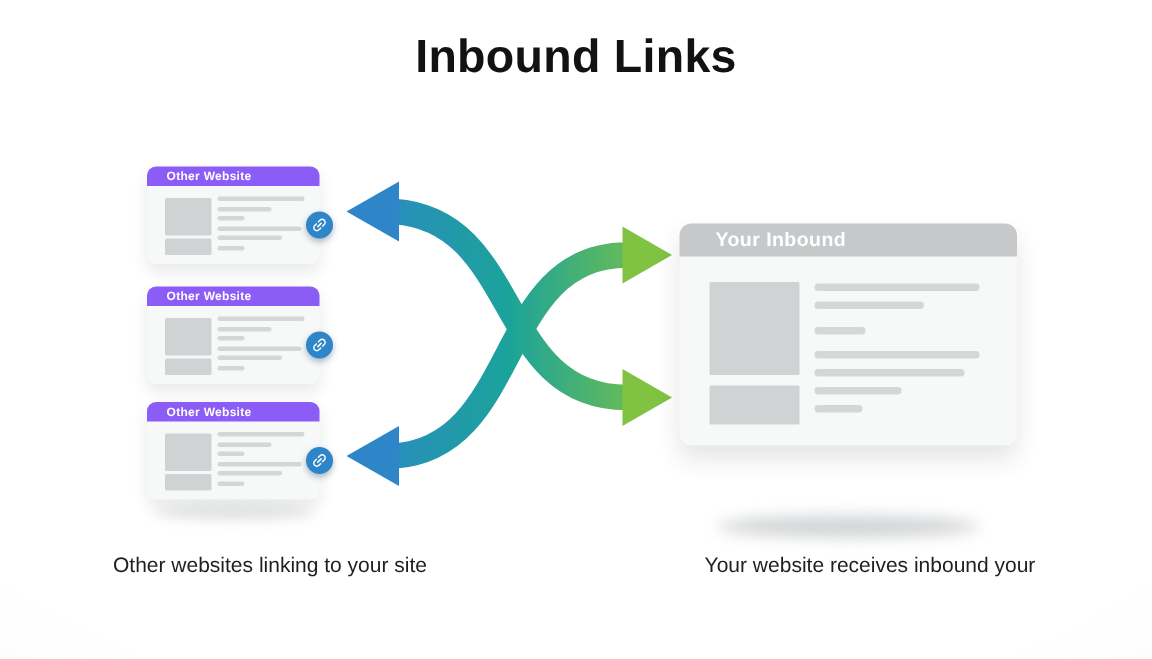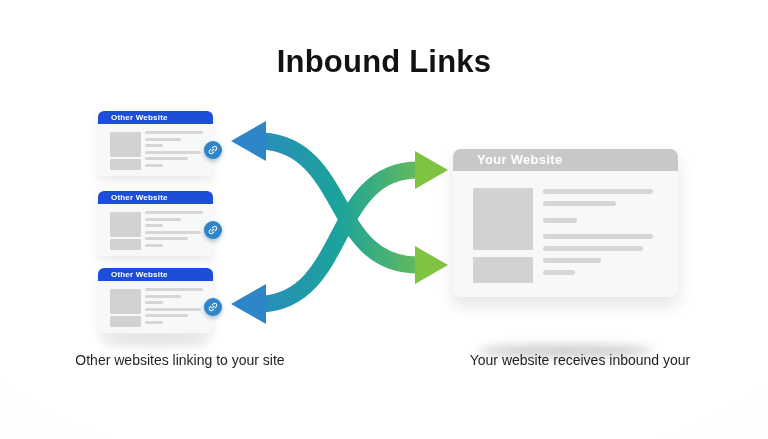--- a/index.html
+++ b/index.html
@@ -3,39 +3,39 @@
 <meta charset="utf-8">
 <style>
   * { margin:0; padding:0; box-sizing:border-box; }
   html,body { width:768px; height:439px; overflow:hidden; }
   body {
     font-family:"Liberation Sans", sans-serif;
     background: radial-gradient(120% 125% at 50% 42%, #ffffff 55%, #f2f3f4 100%);
     position:relative;
   }
   .page-title {
-    position:absolute; top:44px; left:0; width:768px;
+    position:absolute; top:20px; left:0; width:768px;
     text-align:center; font-size:31px; font-weight:bold; color:#121212;
     letter-spacing:0.2px;
   }
   
   .ground-shadow { position:absolute; border-radius:50%; filter:blur(5px); }
   .shadow-right { left:478px; top:344px; width:175px; height:14px; background:rgba(110,115,120,0.32); }
   .shadow-left  { left:102px; top:337px; width:108px; height:10px; background:rgba(110,115,120,0.18); filter:blur(4px); }
   
   .arrows-svg { position:absolute; left:0; top:0; }
   
   .card-small {
     position:absolute; left:98px; width:115px; height:65px;
     background:#f7f8f8; border-radius:6px;
     box-shadow:0 5px 10px rgba(40,45,50,0.10);
   }
   .card-small.c1 { top:111px; } .card-small.c2 { top:191px; } .card-small.c3 { top:268px; }
   .card-small .hdr {
-    height:13px; background:#1d4ed8; border-radius:6px 6px 0 0;
+    height:13px; background:#8b5cf6; border-radius:6px 6px 0 0;
     color:#ffffff; font-size:8px; font-weight:bold; line-height:13px; padding-left:13px;
     letter-spacing:0.2px;
   }
   .card-small .img-big  { position:absolute; left:12px; top:21px; width:31px; height:25px; background:#d0d2d4; border-radius:1px; }
   .card-small .img-small{ position:absolute; left:12px; top:48px; width:31px; height:11px; background:#d0d2d4; border-radius:1px; }
   .card-small .lines { position:absolute; left:47px; top:20px; }
   .lines-sm .ln { height:3px; border-radius:1.5px; background:#d4d6d8; margin-bottom:3.5px; }
   
   .link-badge {
     position:absolute; right:-9px; top:30px; width:18px; height:18px;
@@ -56,21 +56,21 @@
     letter-spacing:0.3px;
   }
   .card-big .img-big  { position:absolute; left:20px; top:39px;  width:60px; height:62px; background:#d0d2d4; border-radius:1px; }
   .card-big .img-small{ position:absolute; left:20px; top:108px; width:60px; height:26px; background:#d0d2d4; border-radius:1px; }
   .card-big .lines { position:absolute; left:90px; top:40px; }
   .lines-lg .ln { height:5px; border-radius:2.5px; background:#d4d6d8; margin-bottom:7px; }
   .lines-lg .ln:nth-child(2) { margin-bottom:12px; }
   .lines-lg .ln:nth-child(3) { margin-bottom:11px; }
   
   .caption {
-    position:absolute; top:352px; width:360px; text-align:center;
+    position:absolute; top:368px; width:360px; text-align:center;
     font-size:14px; color:#1f1f1f;
   }
   .caption.left  { left:0px; }
   .caption.right { left:400px; }
 </style>
 </head>
 <body>
 
 <div>
 
@@ -146,21 +146,21 @@
         <div class="ln" style="width: 18px;"></div>
       </div>
     <div class="link-badge">
       <svg width="12" height="12" viewBox="0 0 24 24">
         <path fill="#ffffff" d="M3.9 12c0-1.71 1.39-3.1 3.1-3.1h4V7H7c-2.76 0-5 2.24-5 5s2.24 5 5 5h4v-1.9H7c-1.71 0-3.1-1.39-3.1-3.1zm4.1 1h8v-2H8v2zm9-6h-4v1.9h4c1.71 0 3.1 1.39 3.1 3.1s-1.39 3.1-3.1 3.1h-4V17h4c2.76 0 5-2.24 5-5s-2.24-5-5-5z"></path>
       </svg>
     </div>
   </div>
 
   <div class="card-big">
-    <div class="hdr">Your Website</div>
+    <div class="hdr">Your Inbound</div>
     <div class="img-big"></div>
     <div class="img-small"></div>
     <div class="lines lines-lg">
         <div class="ln" style="width: 110px;"></div>
         <div class="ln" style="width: 73px;"></div>
         <div class="ln" style="width: 34px;"></div>
         <div class="ln" style="width: 110px;"></div>
         <div class="ln" style="width: 100px;"></div>
         <div class="ln" style="width: 58px;"></div>
         <div class="ln" style="width: 32px;"></div>

